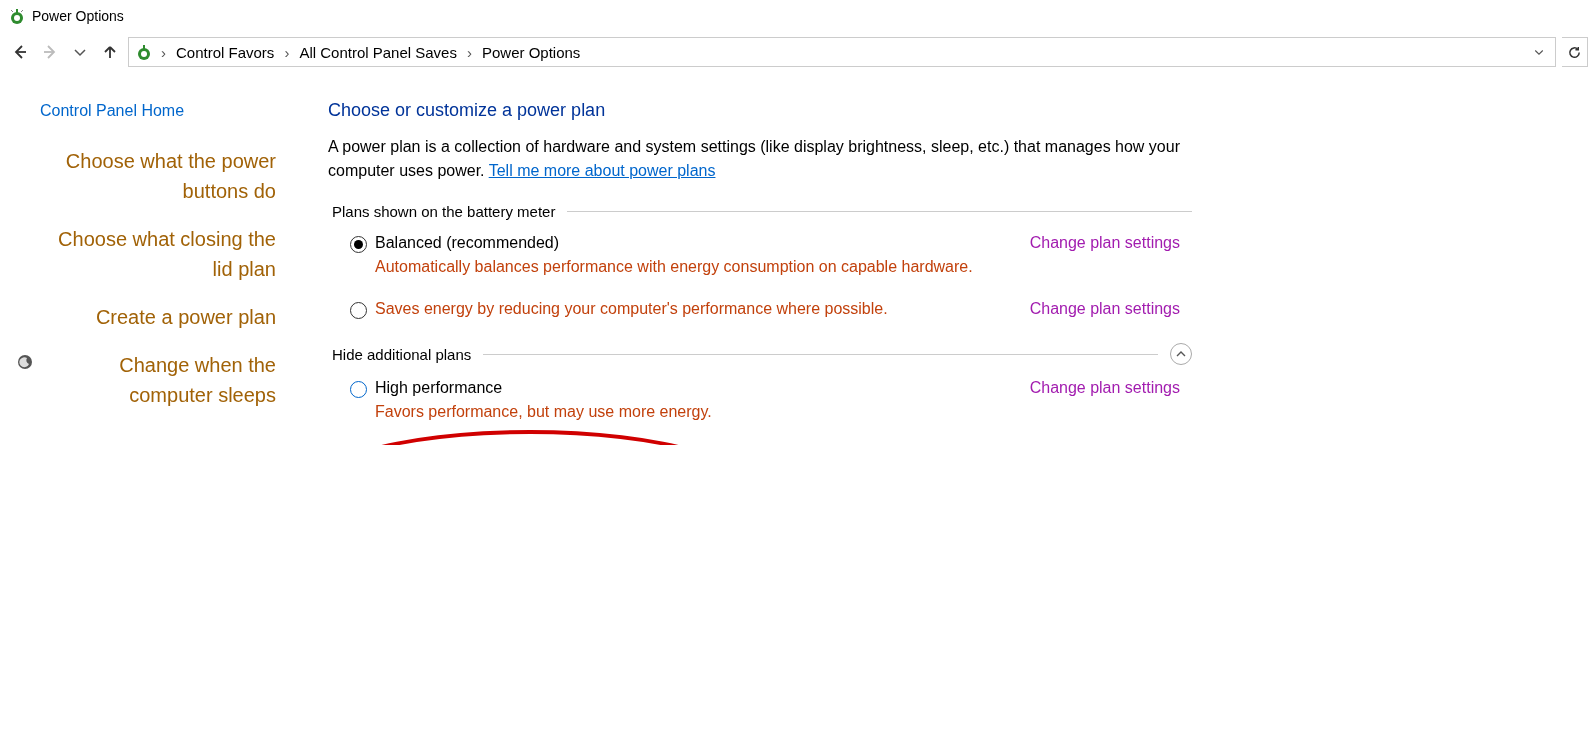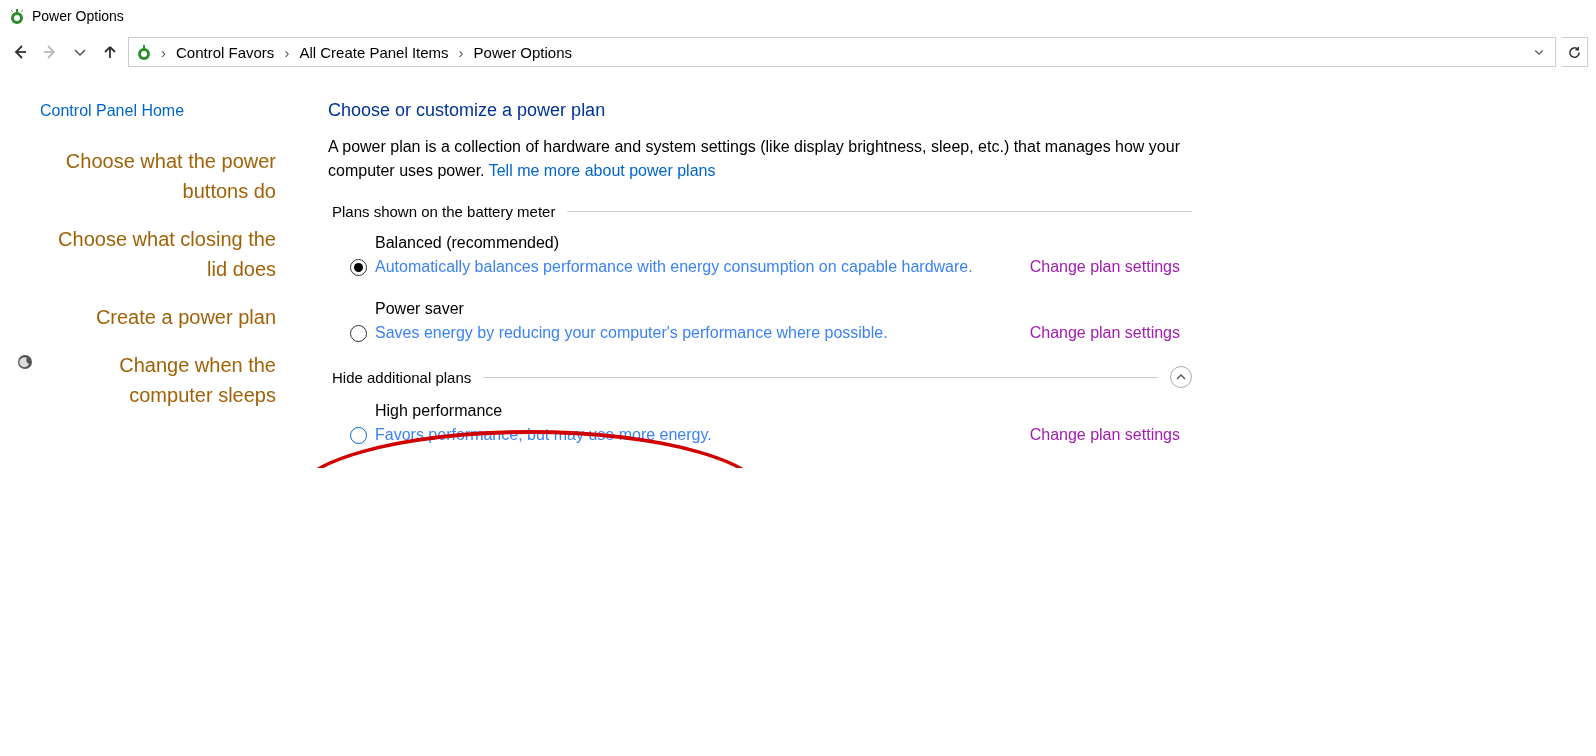--- a/index.html
+++ b/index.html
@@ -32,35 +32,35 @@
     .sidebar .home { color: #0066cc; font-size: 16px; margin-bottom: 26px; display: block; }
     .sidebar .link { color: #a16207; font-size: 20px; margin-bottom: 18px; display: block; line-height: 1.5; text-align: right; }
     .sidebar .linkrow { display: flex; align-items: flex-start; gap: 8px; margin-left: -24px; margin-bottom: 18px; }
     .sidebar .linkrow .ico { width: 18px; height: 18px; flex-shrink: 0; margin-top: 3px; }
     .sidebar .linkrow .link { margin-bottom: 0; }
 
     
     .main { flex: 1; padding: 8px 40px 0 28px; position: relative; }
     .main h1 { color: #003399; font-weight: 400; font-size: 18px; margin-bottom: 14px; }
     .main .desc { font-size: 16px; line-height: 1.5; max-width: 860px; margin-bottom: 20px; }
-    .main .desc .more { color: #0066cc; }
+    .main .desc .more { color: #0066cc; text-decoration: underline; }
 
     .section-head { display: flex; align-items: center; gap: 12px; margin: 10px 0 14px 4px; max-width: 860px; }
     .section-head .lbl { font-size: 15px; color: #000; white-space: nowrap; }
     .section-head .rule { flex: 1; height: 1px; background: #ccc; }
     .section-head .expander { width: 22px; height: 22px; border: 1px solid #aaa; border-radius: 50%; display: flex; align-items: center; justify-content: center; color: #555; background: #fff; }
     .section-head .expander svg { width: 10px; height: 10px; }
 
-    .plan { display: flex; align-items: flex-end; margin: 0 0 24px 22px; max-width: 830px; }
+    .plan { display: flex; align-items: flex-start; margin: 0 0 24px 22px; max-width: 830px; }
     .plan .radio { width: 17px; height: 17px; border: 1.5px solid #333; border-radius: 50%; margin-right: 8px; margin-top: 2px; flex-shrink: 0; position: relative; }
     .plan .radio.selected::after { content: ""; position: absolute; inset: 3px; background: #000; border-radius: 50%; }
     .plan .radio.hl { border-color: #0066cc; }
     .plan .planbody { flex: 1; }
     .plan .plantitle { font-size: 16px; margin-bottom: 6px; }
-    .plan .plandesc { font-size: 16px; color: #3b82f6; }
+    .plan .plandesc { font-size: 16px; color: #c2410c; }
     .plan .change { color: #a21caf; font-size: 16px; white-space: nowrap; margin-left: 20px; }
 
     
     .annot { position: absolute; border: 4px solid #d00000; border-radius: 50%; pointer-events: none; }
   </style>
 </head>
 <body>
 
 <div class="titlebar">
   <span class="app-icon">
@@ -102,21 +102,21 @@
     <span class="app-icon">
       <svg viewBox="0 0 18 18">
           <circle cx="9" cy="11" r="6" fill="#2e8b2e"></circle>
           <rect x="8" y="2" width="2" height="5" fill="#2e8b2e"></rect>
           <circle cx="9" cy="11" r="3" fill="#fff"></circle>
         </svg>
     </span>
     <span class="chev">›</span>
     <span class="crumb">Control Favors</span>
     <span class="chev">›</span>
-    <span class="crumb">All Create Panel Items</span>
+    <span class="crumb">All Control Panel Saves</span>
     <span class="chev">›</span>
     <span class="crumb">Power Options</span>
     <span class="spacer"></span>
     <span class="tail">
       <svg width="12" height="12" viewBox="0 0 16 16">
           <path d="M3 6 L8 11 L13 6" stroke="#555" stroke-width="1.5" fill="none"></path>
         </svg>
     </span>
   </div>
   <div class="refresh">
@@ -125,21 +125,21 @@
         <path d="M12 2 L12 5 L9 5" stroke="#333" stroke-width="1.6" fill="none"></path>
       </svg>
   </div>
 </div>
 
 <div class="body">
 
   <div class="sidebar">
     <a class="home">Control Panel Home</a>
     <a class="link">Choose what the power buttons do</a>
-    <a class="link">Choose what closing the lid does</a>
+    <a class="link">Choose what closing the lid plan</a>
     <a class="link">Create a power plan</a>
     <div class="linkrow">
       <span class="ico">
         <svg viewBox="0 0 18 18">
             <circle cx="9" cy="9" r="7" fill="#555"></circle>
             <path d="M11 5 A5 5 0 1 0 13 11 A4 4 0 0 1 11 5" fill="#ddd"></path>
           </svg>
       </span>
       <a class="link">Change when the computer sleeps</a>
     </div>
@@ -161,21 +161,20 @@
       <div class="planbody">
         <div class="plantitle">Balanced (recommended)</div>
         <div class="plandesc">Automatically balances performance with energy consumption on capable hardware.</div>
       </div>
       <a class="change">Change plan settings</a>
     </div>
 
     <div class="plan">
       <span class="radio"></span>
       <div class="planbody">
-        <div class="plantitle">Power saver</div>
         <div class="plandesc">Saves energy by reducing your computer's performance where possible.</div>
       </div>
       <a class="change">Change plan settings</a>
     </div>
 
     <div class="section-head">
       <span class="lbl">Hide additional plans</span>
       <span class="rule"></span>
       <span class="expander">
         <svg viewBox="0 0 10 10">

